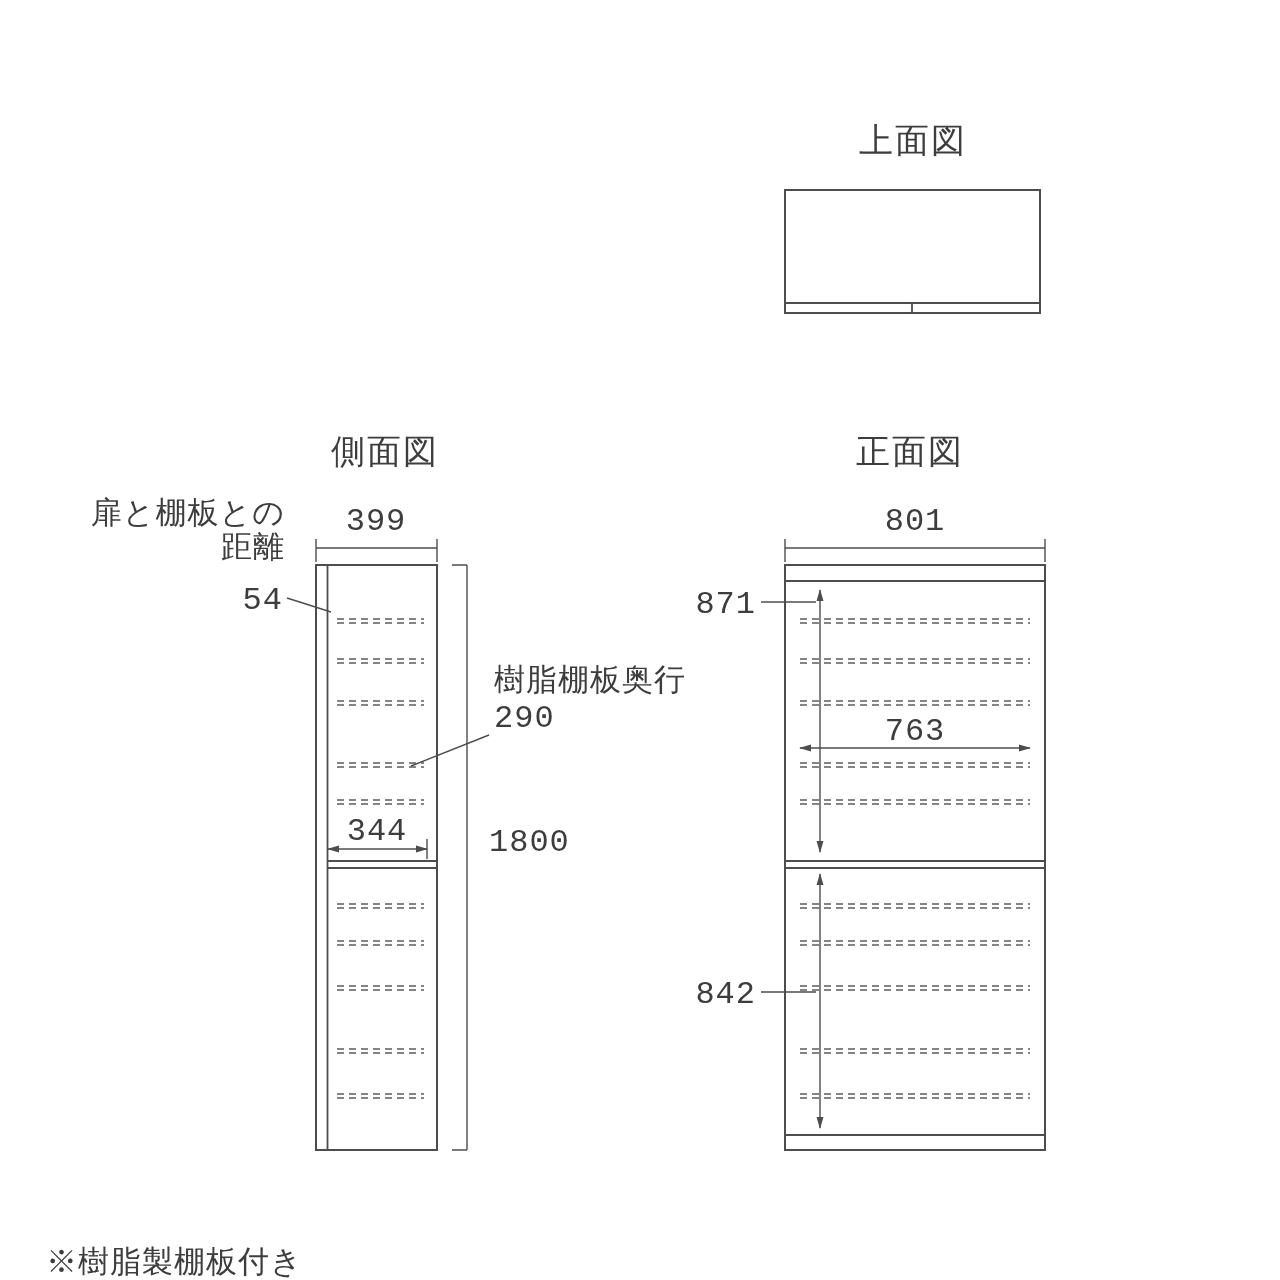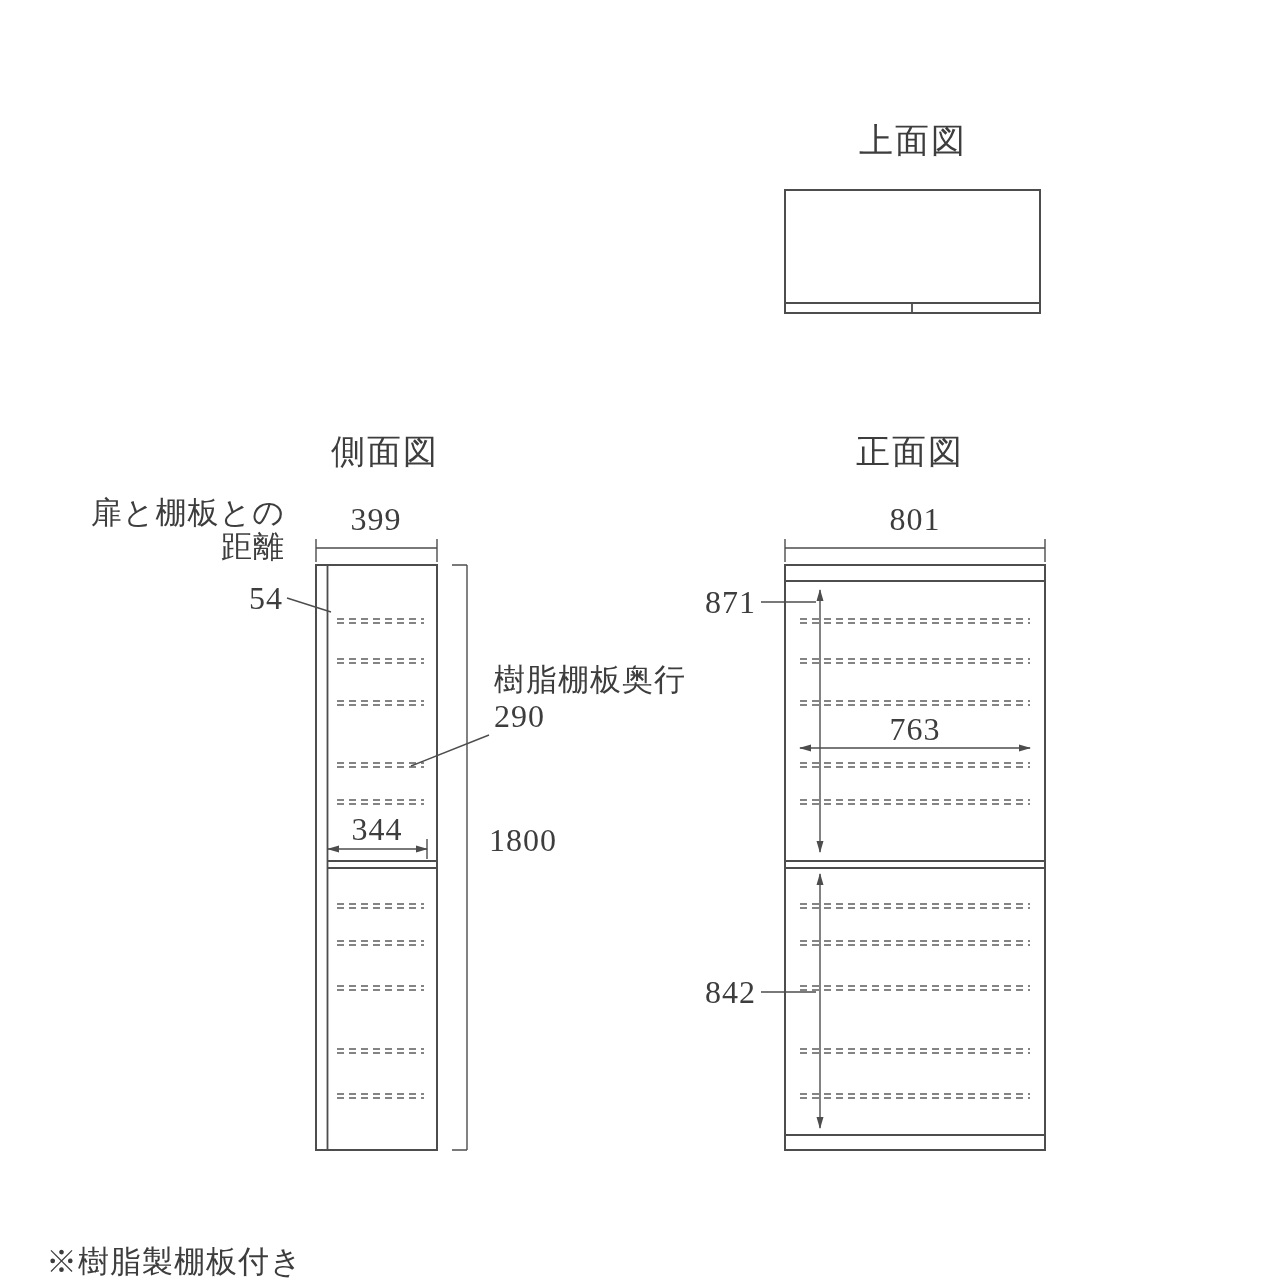--- a/index.html
+++ b/index.html
@@ -6,21 +6,21 @@
     margin: 0;
     padding: 0;
     background: #ffffff;
   }
   #page {
     position: relative;
     width: 1280px;
     height: 1280px;
     background: #ffffff;
     overflow: hidden;
-    font-family: Liberation Serif, serif;
+    font-family: Liberation Mono, monospace;
   }
   svg { position: absolute; top: 0; left: 0; }
 
   
   .outline    { fill: none; stroke: #4d4d4d; stroke-width: 2; }
   .innerline  { fill: none; stroke: #4d4d4d; stroke-width: 1.8; }
   .dashrow    { fill: none; stroke: #5c5c5c; stroke-width: 1.5; stroke-dasharray: 7 5; }
   .dimline    { fill: none; stroke: #4d4d4d; stroke-width: 1.4; }
   .leader     { fill: none; stroke: #4d4d4d; stroke-width: 1.4; }
   .arrowhead  { fill: #4d4d4d; stroke: none; }

